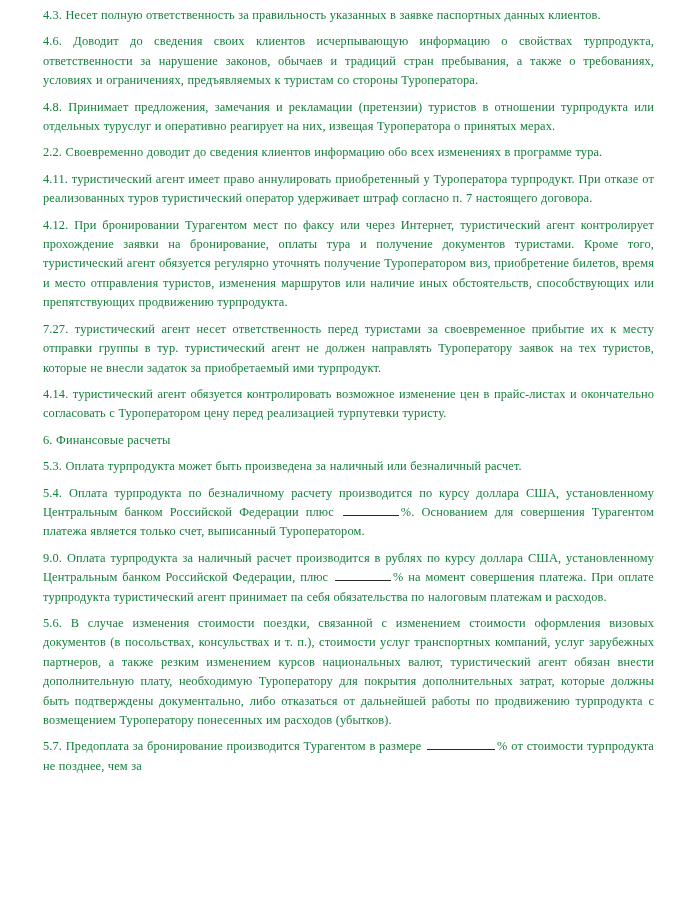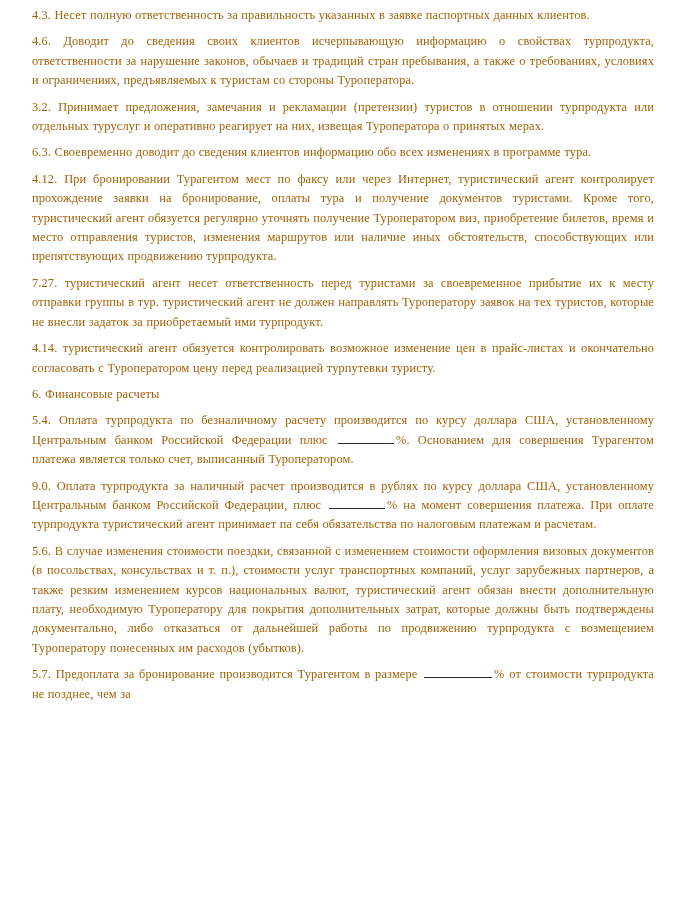--- a/index.html
+++ b/index.html
@@ -17,28 +17,28 @@
     -webkit-font-smoothing: antialiased;
   }
   #document-page {
     box-sizing: border-box;
     width: 700px;
     height: 918px;
     padding: 6px 46px 0 32px;
     background: #ffffff;
   }
   .para {
-    margin: 0 0 7px 0;
+    margin: 0 0 7px 11px;
     font-size: 12.4px;
     line-height: 19.4px;
     text-align: justify;
     text-justify: inter-word;
     letter-spacing: 0.01em;
     word-spacing: 0.02em;
-    color: #a16207;
+    color: #15803d;
   }
   .para:last-child {
     margin-bottom: 0;
   }
   
   .para.heading {
     text-align: left;
   }
   
   .para.single {
@@ -54,24 +54,26 @@
   .blank.w-md { width: 56px; }
   .blank.w-lg { width: 68px; }
 </style>
 </head>
 <body>
 
 <div id="document-page">
   <div id="paragraph-container">
       <p class="para single">4.3. Несет полную ответственность за правильность указанных в заявке паспортных данных клиентов.</p>
       <p class="para">4.6. Доводит до сведения своих клиентов исчерпывающую информацию о свойствах турпродукта, ответственности за нарушение законов, обычаев и традиций стран пребывания, а также о требованиях, условиях и ограничениях, предъявляемых к туристам со стороны Туроператора.</p>
-      <p class="para">3.2. Принимает предложения, замечания и рекламации (претензии) туристов в отношении турпродукта или отдельных туруслуг и оперативно реагирует на них, извещая Туроператора о принятых мерах.</p>
-      <p class="para single">6.3. Своевременно доводит до сведения клиентов информацию обо всех изменениях в программе тура.</p>
+      <p class="para">4.8. Принимает предложения, замечания и рекламации (претензии) туристов в отношении турпродукта или отдельных туруслуг и оперативно реагирует на них, извещая Туроператора о принятых мерах.</p>
+      <p class="para single">2.2. Своевременно доводит до сведения клиентов информацию обо всех изменениях в программе тура.</p>
+      <p class="para">4.11. туристический агент имеет право аннулировать приобретенный у Туроператора турпродукт. При отказе от реализованных туров туристический оператор удерживает штраф согласно п. 7 настоящего договора.</p>
       <p class="para">4.12. При бронировании Турагентом мест по факсу или через Интернет, туристический агент контролирует прохождение заявки на бронирование, оплаты тура и получение документов туристами. Кроме того, туристический агент обязуется регулярно уточнять получение Туроператором виз, приобретение билетов, время и место отправления туристов, изменения маршрутов или наличие иных обстоятельств, способствующих или препятствующих продвижению турпродукта.</p>
       <p class="para">7.27. туристический агент несет ответственность перед туристами за своевременное прибытие их к месту отправки группы в тур. туристический агент не должен направлять Туроператору заявок на тех туристов, которые не внесли задаток за приобретаемый ими турпродукт.</p>
       <p class="para">4.14. туристический агент обязуется контролировать возможное изменение цен в прайс-листах и окончательно согласовать с Туроператором цену перед реализацией турпутевки туристу.</p>
       <p class="para heading single">6. Финансовые расчеты</p>
+      <p class="para single">5.3. Оплата турпродукта может быть произведена за наличный или безналичный расчет.</p>
       <p class="para"><span>5.4. Оплата турпродукта по безналичному расчету производится по курсу доллара США, установленному Центральным банком Российской Федерации плюс </span><span class="blank w-md"></span><span>%. Основанием для совершения Турагентом платежа является только счет, выписанный Туроператором.</span></p>
-      <p class="para"><span>9.0. Оплата турпродукта за наличный расчет производится в рублях по курсу доллара США, установленному Центральным банком Российской Федерации, плюс </span><span class="blank w-md"></span><span>% на момент совершения платежа. При оплате турпродукта туристический агент принимает па себя обязательства по налоговым платежам и расчетам.</span></p>
+      <p class="para"><span>9.0. Оплата турпродукта за наличный расчет производится в рублях по курсу доллара США, установленному Центральным банком Российской Федерации, плюс </span><span class="blank w-md"></span><span>% на момент совершения платежа. При оплате турпродукта туристический агент принимает па себя обязательства по налоговым платежам и расходов.</span></p>
       <p class="para">5.6. В случае изменения стоимости поездки, связанной с изменением стоимости оформления визовых документов (в посольствах, консульствах и т. п.), стоимости услуг транспортных компаний, услуг зарубежных партнеров, а также резким изменением курсов национальных валют, туристический агент обязан внести дополнительную плату, необходимую Туроператору для покрытия дополнительных затрат, которые должны быть подтверждены документально, либо отказаться от дальнейшей работы по продвижению турпродукта с возмещением Туроператору понесенных им расходов (убытков).</p>
       <p class="para"><span>5.7. Предоплата за бронирование производится Турагентом в размере </span><span class="blank w-lg"></span><span>% от стоимости турпродукта не позднее, чем за </span></p>
     </div>
 </div>
 
 </body></html>

